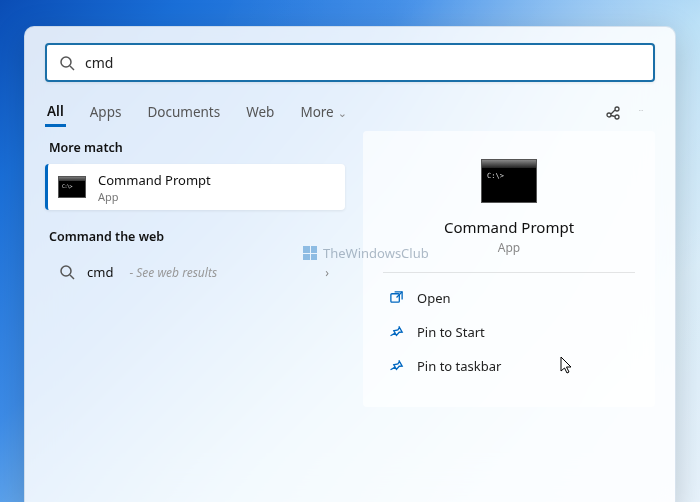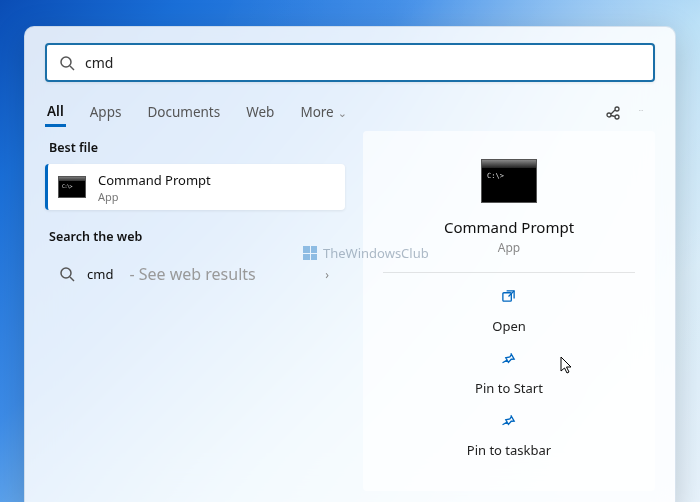--- a/index.html
+++ b/index.html
@@ -55,31 +55,31 @@
   }
   .app-icon { width: 28px; height: 22px; background: #000; position: relative; margin: 6px 0 6px 10px; border: 1px solid #555; flex-shrink: 0; }
   .app-icon::before { content: ""; position: absolute; left: 0; right: 0; top: 0; height: 4px; background: linear-gradient(#777,#333); }
   .app-icon::after { content: "C:\\>"; position: absolute; top: 6px; left: 3px; font-family: monospace; font-size: 5px; color: #ddd; letter-spacing: -0.5px; }
   .match-text .title { font-size: 13px; color: #111; }
   .match-text .subtitle { font-size: 11px; color: #777; }
 
   .web-row { display: flex; align-items: center; gap: 12px; padding: 10px 8px; margin-top: 4px; cursor: pointer; }
   .web-row .sicon { width: 16px; height: 16px; color: #555; flex-shrink: 0; margin-left: 6px; }
   .web-row .t1 { font-size: 13px; color: #111; }
-  .web-row .t2 { font-size: 16px; color: #999; margin-left: 4px; }
+  .web-row .t2 { font-size: 12px; color: #999; margin-left: 4px; font-style: italic; }
   .web-row .chev { margin-left: auto; color: #888; font-size: 12px; padding-right: 8px; }
 
   .preview-icon { width: 56px; height: 44px; background: #000; border: 1px solid #555; margin: 10px auto 14px; position: relative; }
   .preview-icon::before { content: ""; position: absolute; left: 0; right: 0; top: 0; height: 8px; background: linear-gradient(#888,#222); }
   .preview-icon::after { content: "C:\\>"; position: absolute; top: 12px; left: 5px; font-family: monospace; font-size: 7px; color: #ddd; }
   .preview-title { text-align: center; font-size: 15px; color: #111; }
   .preview-sub { text-align: center; font-size: 12px; color: #888; margin-top: 2px; margin-bottom: 16px; }
   .divider { border: none; border-top: 1px solid rgba(0,0,0,0.1); margin: 6px 0 8px; }
 
-  .action { display: flex; align-items: center; gap: 12px; padding: 8px 6px; font-size: 13px; color: #222; cursor: pointer; border-radius: 3px; flex-direction: column; }
+  .action { display: flex; align-items: center; gap: 12px; padding: 8px 6px; font-size: 13px; color: #222; cursor: pointer; border-radius: 3px; }
   .action.hover { background: rgba(255,255,255,0.9); box-shadow: 0 1px 2px rgba(0,0,0,0.04); }
   .action .aicon { width: 16px; height: 16px; color: #0067c0; flex-shrink: 0; }
 
   .watermark {
     position: absolute; left: 303px; top: 244px; display: flex; align-items: center; gap: 6px;
     color: rgba(120,140,160,0.6); font-size: 13px; pointer-events: none;
   }
   .watermark .wm-logo { width: 14px; height: 14px; display: grid; grid-template: 1fr 1fr / 1fr 1fr; gap: 1px; }
   .watermark .wm-logo span { background: rgba(80,150,210,0.6); }
 
@@ -122,30 +122,30 @@
       <svg viewBox="0 0 16 16" width="16" height="4" fill="currentColor">
           <circle cx="2" cy="2" r="1.3"></circle>
           <circle cx="8" cy="2" r="1.3"></circle>
           <circle cx="14" cy="2" r="1.3"></circle>
         </svg>
     </div>
   </div>
 
   <div class="content">
     <div class="left-col">
-      <div class="section-heading">Best file</div>
+      <div class="section-heading">More match</div>
       <div class="best-match-card">
         <div class="app-icon"></div>
         <div class="match-text">
           <div class="title">Command Prompt</div>
           <div class="subtitle">App</div>
         </div>
       </div>
 
-      <div class="section-heading" style="margin-top:18px">Search the web</div>
+      <div class="section-heading" style="margin-top:18px">Command the web</div>
       <div class="web-row">
         <span class="sicon">
           <svg viewBox="0 0 16 16" width="16" height="16" fill="none" stroke="currentColor" stroke-width="1.5">
               <circle cx="7" cy="7" r="5"></circle>
               <line x1="11" y1="11" x2="15" y2="15"></line>
             </svg>
         </span>
         <span class="t1">cmd</span>
         <span class="t2">- See web results</span>
         <span class="chev">›</span>

